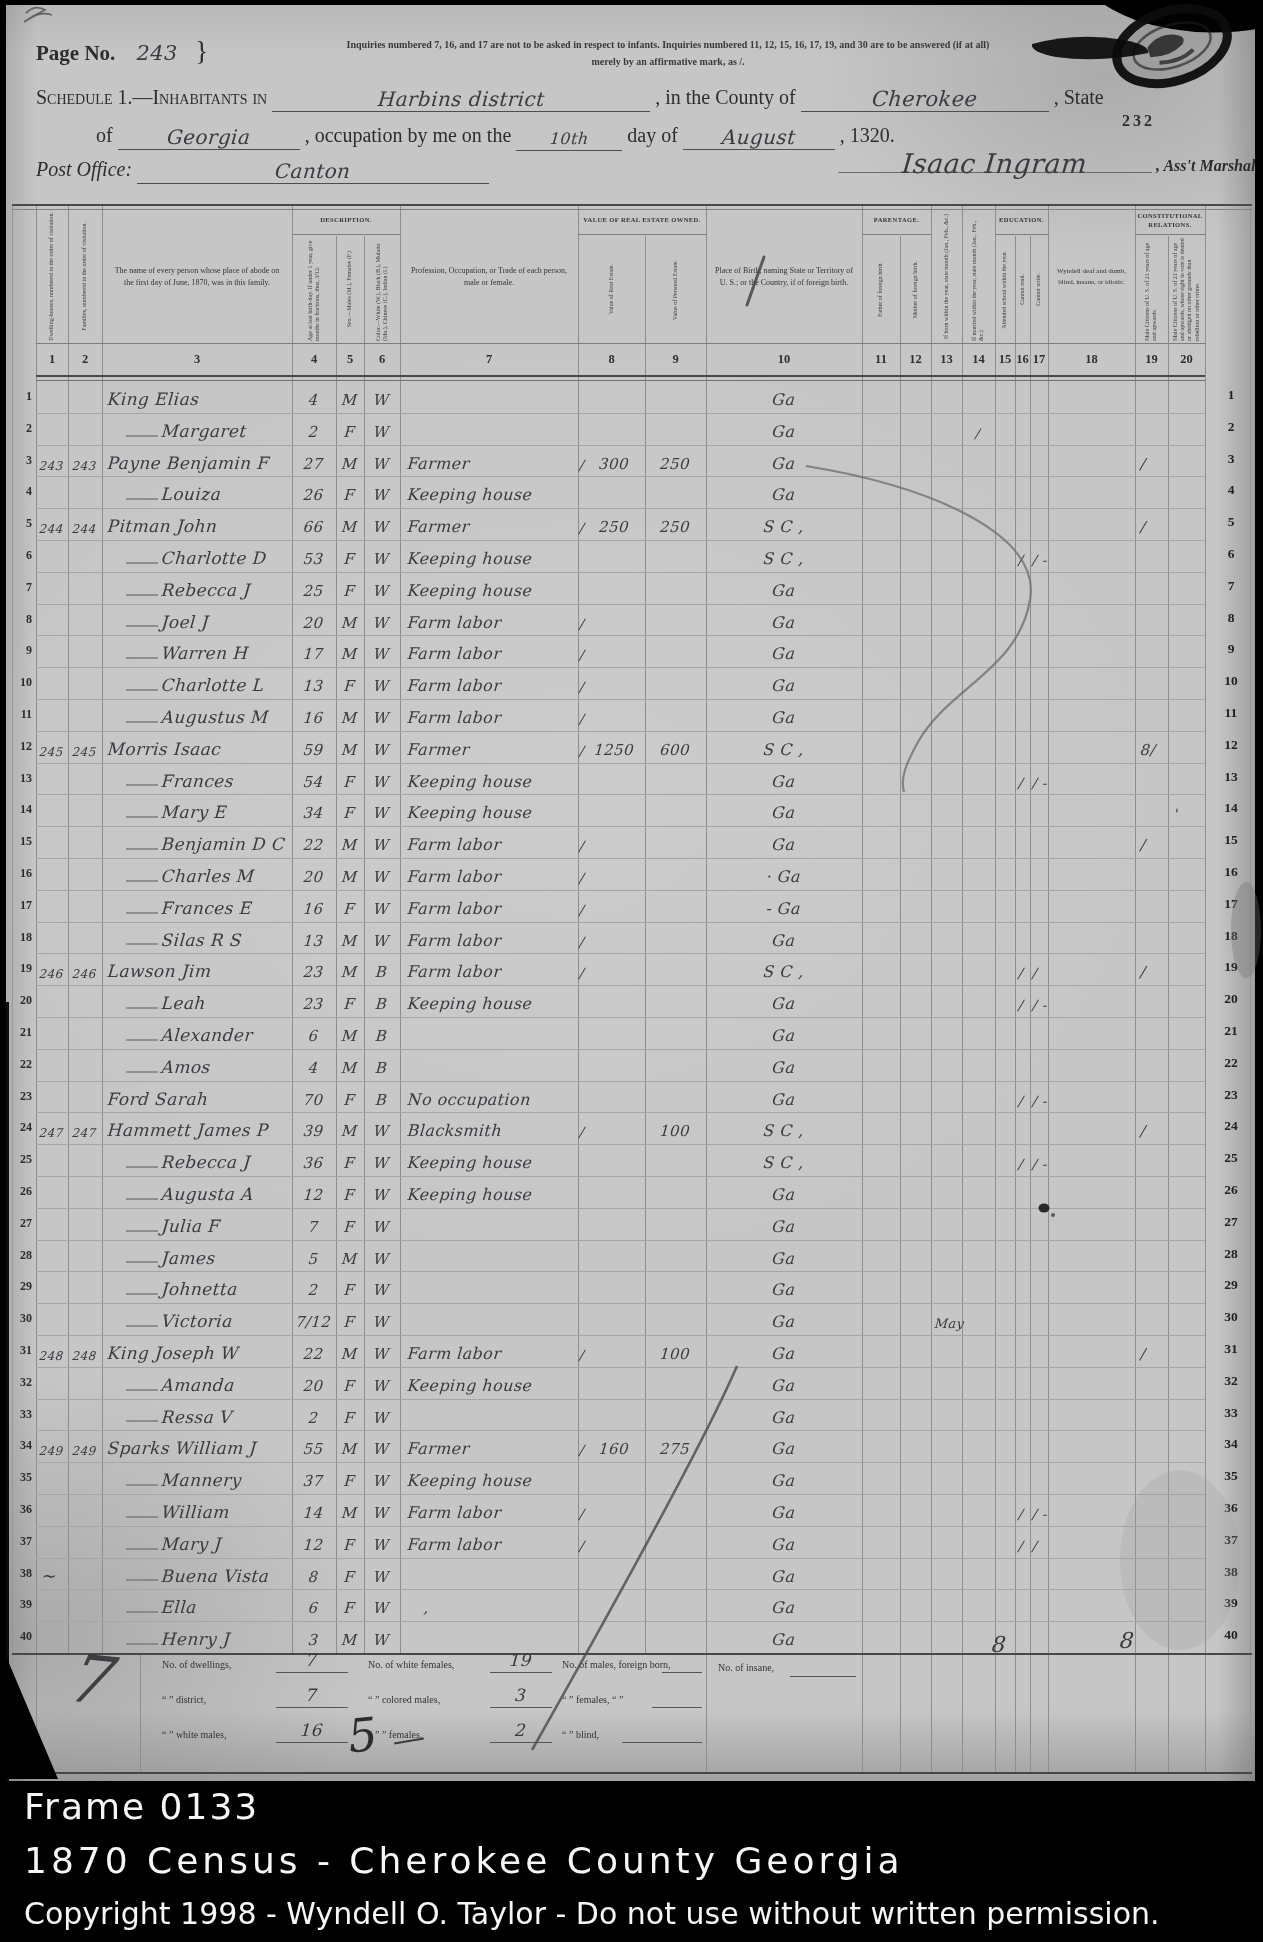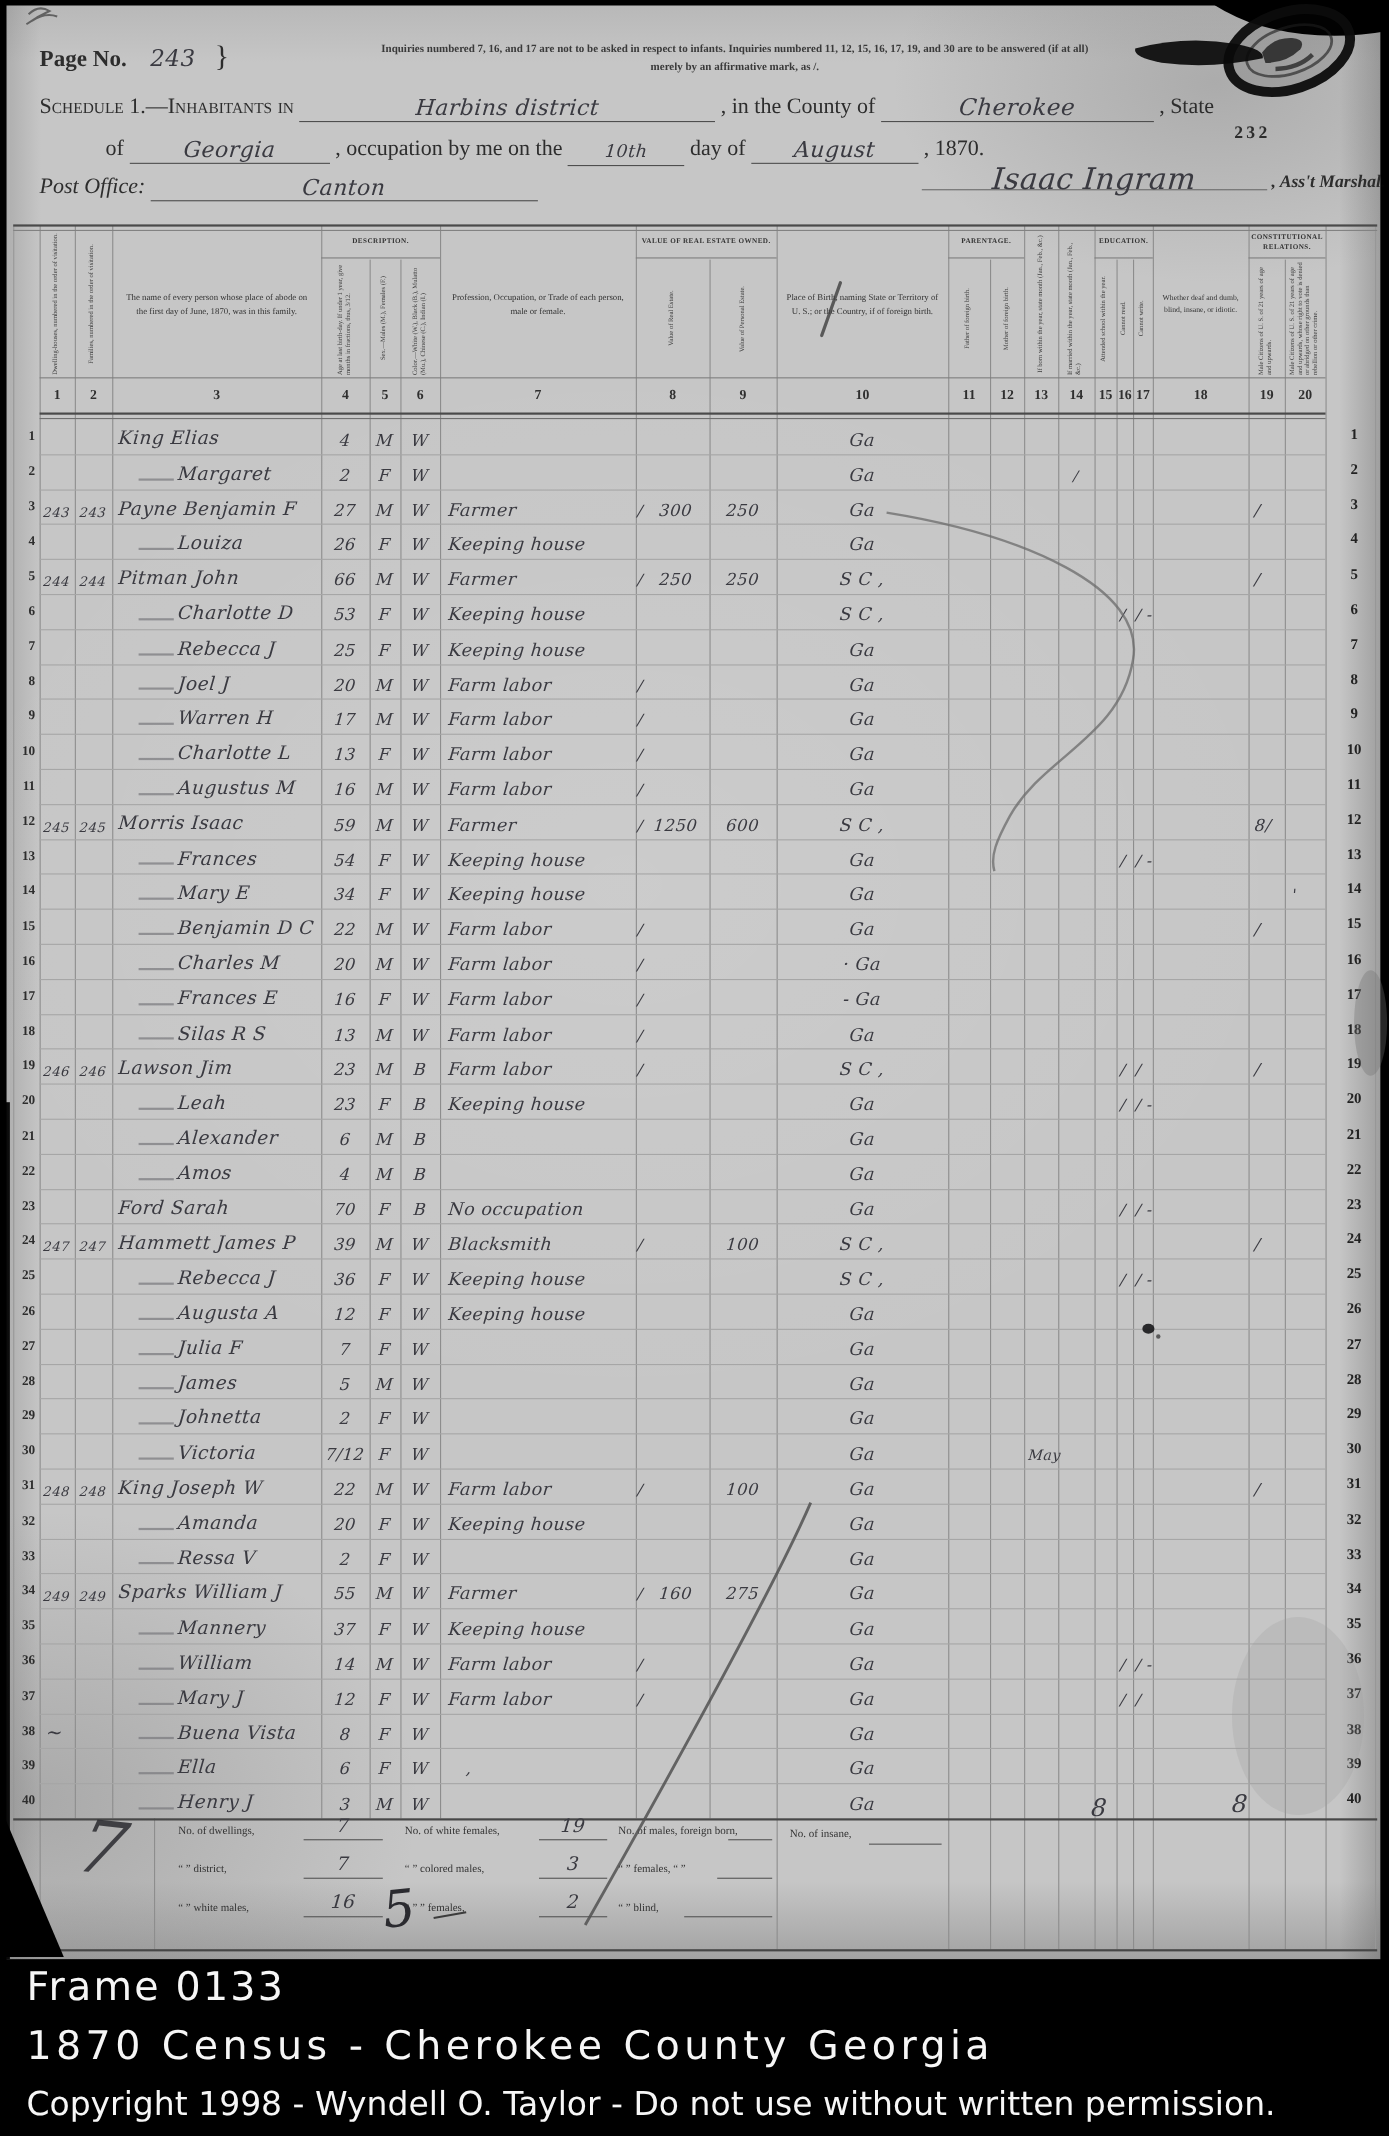--- a/index.html
+++ b/index.html
@@ -48,21 +48,21 @@
       <span>, State</span>
     </div>
 
     <div class="abs pr" style="left:96px;top:124px;font-size:20px;white-space:nowrap;">
       <span>of</span>
       <span class="blank" style="width:182px;"><span class="hw" style="font-size:20px;">Georgia</span></span>
       <span>, occupation by me on the</span>
       <span class="blank" style="width:106px;"><span class="hw" style="font-size:16px;">10th</span></span>
       <span>day of</span>
       <span class="blank" style="width:152px;"><span class="hw" style="font-size:20px;">August</span></span>
-      <span>, 1870.</span>
+      <span>, 1320.</span>
     </div>
 
     <div class="abs pr" style="left:1122px;top:112px;font-size:16px;font-weight:bold;letter-spacing:3px;">232</div>
 
     <div class="abs pr" style="left:36px;top:158px;font-size:20px;font-style:italic;white-space:nowrap;">
       <span>Post Office:</span>
       <span class="blank" style="width:352px;"><span class="hw" style="font-size:20px;">Canton</span></span>
     </div>
 
     <div class="abs" style="left:838px;top:150px;white-space:nowrap;">
@@ -213,21 +213,21 @@
       </div>
       <div class="abs" style="left: 995px; top: 346px; width: 20px; height: 26px; display: flex; align-items: center; justify-content: center; font-size: 12.5px; font-weight: bold; color: rgb(47, 47, 47); font-family: &quot;Liberation Serif&quot;, serif;">15</div>
       <div class="abs" style="left: 1015px; top: 238px; width: 15px; height: 103px; display: flex; align-items: center; justify-content: center; overflow: hidden;">
         <span style="writing-mode: vertical-rl; transform: rotate(180deg); font-size: 6px; line-height: 1.2; color: rgb(60, 60, 60); font-family: &quot;Liberation Serif&quot;, serif; max-height: 103px;">Cannot read.</span>
       </div>
       <div class="abs" style="left: 1015px; top: 346px; width: 15px; height: 26px; display: flex; align-items: center; justify-content: center; font-size: 12.5px; font-weight: bold; color: rgb(47, 47, 47); font-family: &quot;Liberation Serif&quot;, serif;">16</div>
       <div class="abs" style="left: 1030px; top: 238px; width: 18px; height: 103px; display: flex; align-items: center; justify-content: center; overflow: hidden;">
         <span style="writing-mode: vertical-rl; transform: rotate(180deg); font-size: 6px; line-height: 1.2; color: rgb(60, 60, 60); font-family: &quot;Liberation Serif&quot;, serif; max-height: 103px;">Cannot write.</span>
       </div>
       <div class="abs" style="left: 1030px; top: 346px; width: 18px; height: 26px; display: flex; align-items: center; justify-content: center; font-size: 12.5px; font-weight: bold; color: rgb(47, 47, 47); font-family: &quot;Liberation Serif&quot;, serif;">17</div>
-      <div class="abs" style="left: 1048px; top: 212px; width: 87px; height: 129px; display: flex; align-items: center; justify-content: center; text-align: center; padding: 0px 8px; box-sizing: border-box; font-size: 7px; line-height: 1.45; color: rgb(51, 51, 51); font-family: &quot;Liberation Serif&quot;, serif;">Whether deaf and dumb, blind, insane, or idiotic.</div>
+      <div class="abs" style="left: 1048px; top: 212px; width: 87px; height: 129px; display: flex; align-items: center; justify-content: center; text-align: center; padding: 0px 8px; box-sizing: border-box; font-size: 7px; line-height: 1.45; color: rgb(51, 51, 51); font-family: &quot;Liberation Serif&quot;, serif;">Wyndell deaf and dumb, blind, insane, or idiotic.</div>
       <div class="abs" style="left: 1048px; top: 346px; width: 87px; height: 26px; display: flex; align-items: center; justify-content: center; font-size: 12.5px; font-weight: bold; color: rgb(47, 47, 47); font-family: &quot;Liberation Serif&quot;, serif;">18</div>
       <div class="abs" style="left: 1135px; top: 238px; width: 33px; height: 103px; display: flex; align-items: center; justify-content: center; overflow: hidden;">
         <span style="writing-mode: vertical-rl; transform: rotate(180deg); font-size: 6px; line-height: 1.2; color: rgb(60, 60, 60); font-family: &quot;Liberation Serif&quot;, serif; max-height: 103px;">Male Citizens of U. S. of 21 years of age and upwards.</span>
       </div>
       <div class="abs" style="left: 1135px; top: 346px; width: 33px; height: 26px; display: flex; align-items: center; justify-content: center; font-size: 12.5px; font-weight: bold; color: rgb(47, 47, 47); font-family: &quot;Liberation Serif&quot;, serif;">19</div>
       <div class="abs" style="left: 1168px; top: 238px; width: 37px; height: 103px; display: flex; align-items: center; justify-content: center; overflow: hidden;">
         <span style="writing-mode: vertical-rl; transform: rotate(180deg); font-size: 6px; line-height: 1.2; color: rgb(60, 60, 60); font-family: &quot;Liberation Serif&quot;, serif; max-height: 103px;">Male Citizens of U. S. of 21 years of age and upwards, whose right to vote is denied or abridged on other grounds than rebellion or other crime.</span>
       </div>
       <div class="abs" style="left: 1168px; top: 346px; width: 37px; height: 26px; display: flex; align-items: center; justify-content: center; font-size: 12.5px; font-weight: bold; color: rgb(47, 47, 47); font-family: &quot;Liberation Serif&quot;, serif;">20</div>
       <div class="abs" style="left: 6px; top: 389px; width: 26px; text-align: right; font-size: 12px; font-weight: bold; color: rgb(45, 45, 45); font-family: &quot;Liberation Serif&quot;, serif;">1</div>

